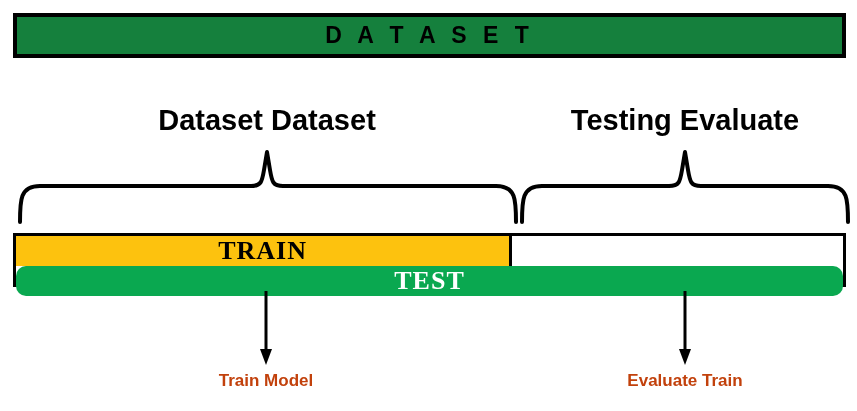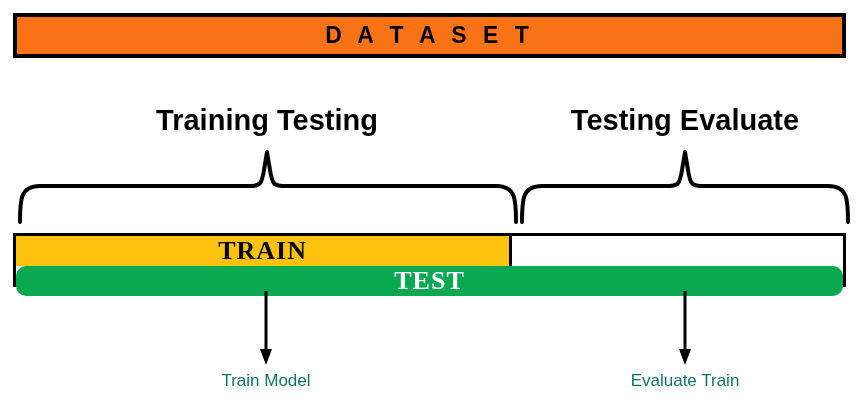--- a/index.html
+++ b/index.html
@@ -17,21 +17,21 @@
   }
   
   .dataset-box {
     position: absolute;
     left: 13px;
     top: 13px;
     width: 833px;
     height: 45px;
     box-sizing: border-box;
     border: 4px solid #000000;
-    background: #f97316;
+    background: #15803d;
     display: flex;
     align-items: center;
     justify-content: center;
   }
   .dataset-title {
     font-size: 23px;
     font-weight: bold;
     letter-spacing: 5px;
     color: #000000;
     white-space: pre;
@@ -88,37 +88,37 @@
     height: 76px;
   }
   .down-arrow.left  { left: 258px; }
   .down-arrow.right { left: 677px; }
   
   .action-label {
     position: absolute;
     top: 371px;
     width: 200px;
     font-size: 17px;
-    font-weight: normal;
-    color: #0f766e;
+    font-weight: bold;
+    color: #c2410c;
     text-align: center;
   }
   .action-label.train { left: 166px; }
   .action-label.test  { left: 585px; }
 </style>
 </head>
 <body>
 
 <div id="stage">
 
   <div class="dataset-box">
     <span class="dataset-title">D A T A S E T</span>
   </div>
 
-  <div class="group-label train">Training Testing</div>
+  <div class="group-label train">Dataset Dataset</div>
   <div class="group-label test">Testing Evaluate</div>
 
   <svg class="brace left" viewBox="0 0 506 80">
     <path d="M 6 76 C 6 54 6 40 26 40 L 237 40 C 247 40 248 36 250 24 L 253 6 L 256 24 C 258 36 259 40 269 40 L 482 40 C 502 40 502 54 502 76" fill="none" stroke="#000000" stroke-width="4" stroke-linejoin="round" stroke-linecap="round"></path>
   </svg>
 
   <svg class="brace right" viewBox="0 0 334 80">
     <path d="M 4 76 C 4 54 4 40 24 40 L 151 40 C 161 40 162 36 164 24 L 167 6 L 170 24 C 172 36 173 40 183 40 L 310 40 C 330 40 330 54 330 76" fill="none" stroke="#000000" stroke-width="4" stroke-linejoin="round" stroke-linecap="round"></path>
   </svg>
 

